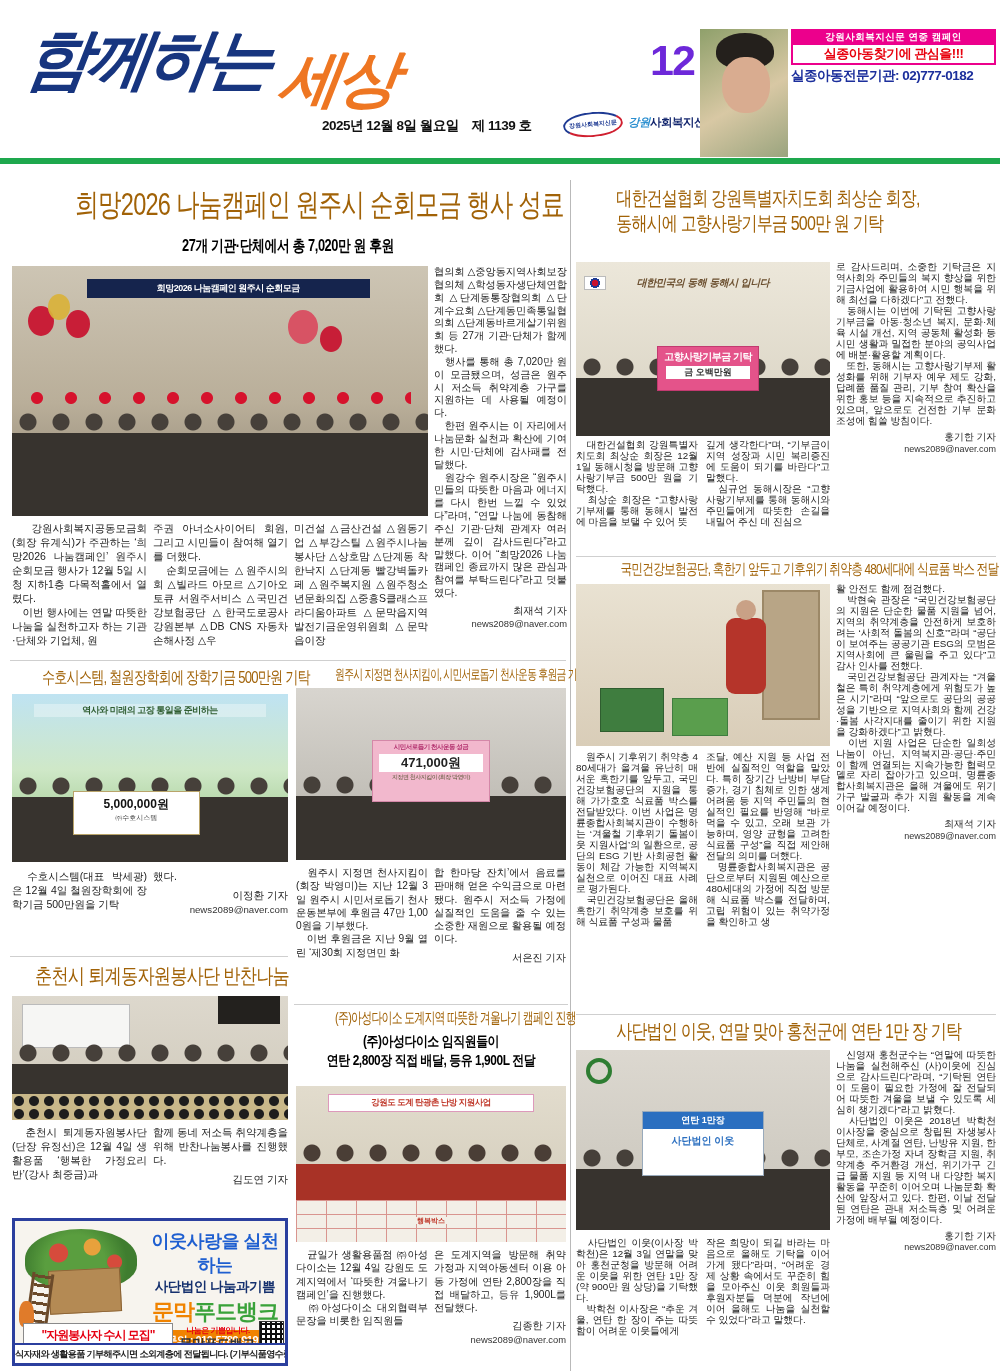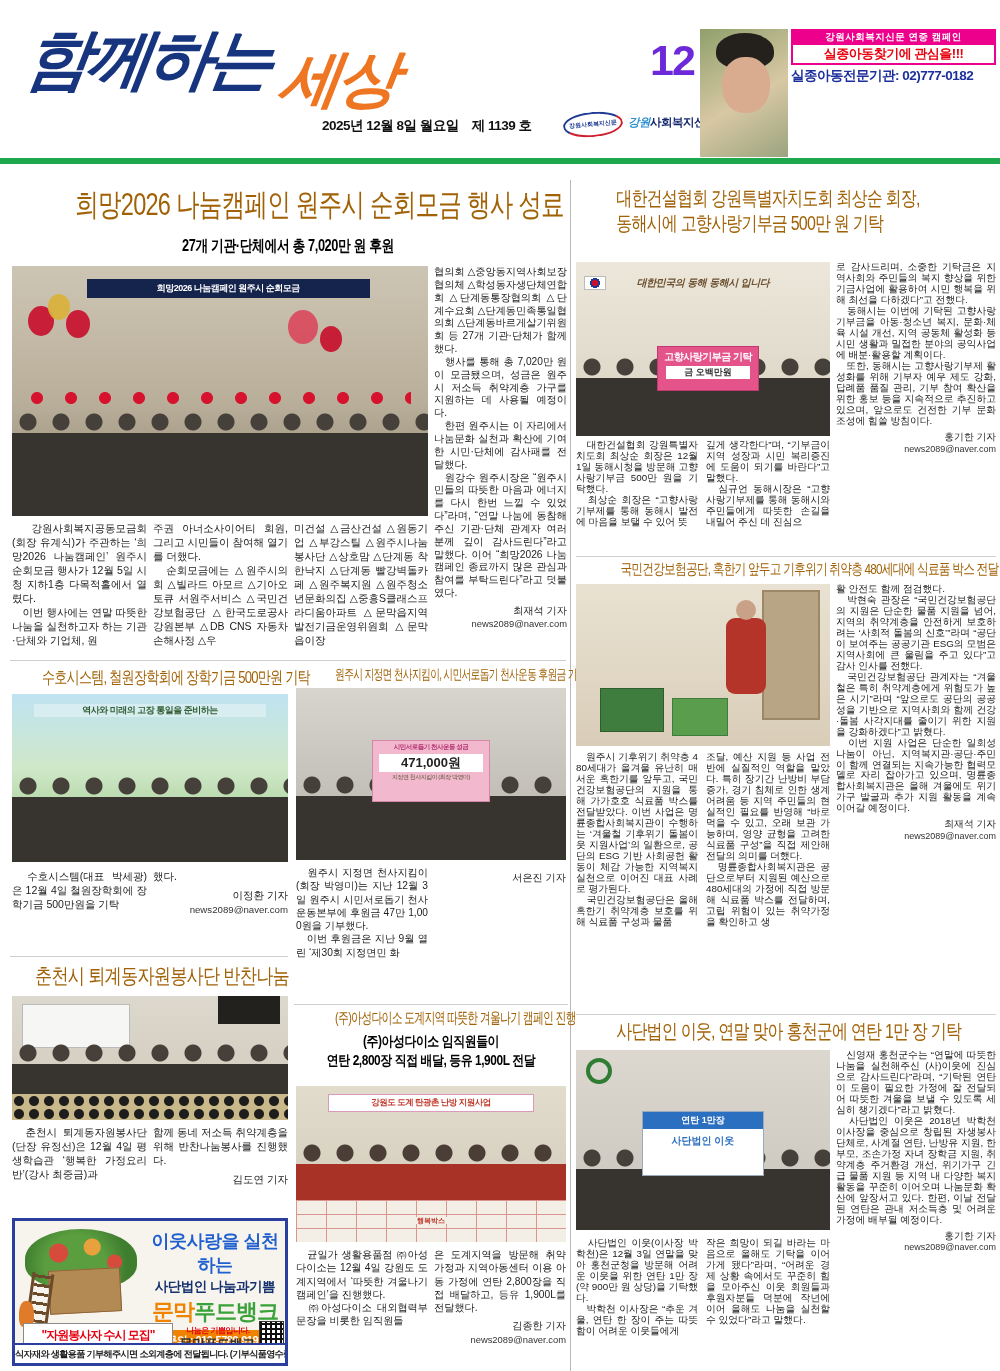--- a/index.html
+++ b/index.html
@@ -145,20 +145,24 @@
 
   <div class="hr" style="left:10px;top:660px;width:556px;"></div>
 
   <section>
     <h1 class="hl" style="left:10px;top:666px;width:278px;font-size:17px;">
       <span class="sx" style="--sx:.77">수호시스템, 철원장학회에 장학기금 500만원 기탁</span>
     </h1>
     <div class="photo" style="left:12px;top:694px;width:276px;height:168px;background:linear-gradient(180deg,#bfe3f2,#cfe8c8 45%,#8fbf7a);">
       <div class="ph-banner" style="left:8%;right:8%;top:6%;color:#2f5d31;font-size:9px;background:rgba(255,255,255,.35);"><span>역사와 미래의 고장 통일을 준비하는</span></div>
       <div class="crowd" style="height:52%;"></div>
+      <div class="ph-card" style="left:22%;top:58%;width:46%;height:26%;border-color:#b9a46a;">
+        <div style="font-size:12px;font-weight:900;color:#111;margin-top:4px;">5,000,000원</div>
+        <div style="font-size:7px;color:#444;">㈜수호시스템</div>
+      </div>
     </div>
     <div class="col colL" style="left:12px;top:870px;width:135px;height:84px;">
         <div class="coltext">　수호시스템(대표 박세광)은 12월 4일 철원장학회에 장학기금 500만원을 기탁</div>
       </div>
     <div class="col colL" style="left:153px;top:870px;width:135px;height:84px;">
       <div class="coltext">했다.</div>
       <span class="by">이정환 기자</span>
       <span class="email">news2089@naver.com</span>
     </div>
   </section>
@@ -169,21 +173,21 @@
     <h1 class="hl" style="left:10px;top:962px;width:278px;font-size:21px;">
       <span class="sx" style="--sx:.82">춘천시 퇴계동자원봉사단 반찬나눔</span>
     </h1>
     <div class="photo" style="left:12px;top:996px;width:276px;height:124px;background:linear-gradient(180deg,#ddd8cd,#cfc9ba);">
       <div class="ph-card" style="left:10px;top:8px;width:108px;height:44px;background:#f6f6f4;border-color:#bbb;"></div>
       <div style="position:absolute;right:8px;top:0;width:62px;height:28px;background:#23211e;"></div>
       <div class="crowd" style="bottom:26px;height:52px;"></div>
       <div style="position:absolute;left:0;right:0;bottom:0;height:26px;background:#c9b889;background-image:radial-gradient(circle at 7px 7px,#1d1d1d 4.5px,rgba(0,0,0,0) 5.5px);background-size:15px 13px;"></div>
     </div>
     <div class="col colL" style="left:12px;top:1126px;width:135px;height:86px;">
-        <div class="coltext">　춘천시 퇴계동자원봉사단(단장 유정선)은 12월 4일 평생학습관 ‘행복한 가정요리반’(강사 최중금)과</div>
+        <div class="coltext">　춘천시 퇴계동자원봉사단(단장 유정선)은 12월 4일 생활용품 ‘행복한 가정요리반’(강사 최중금)과</div>
       </div>
     <div class="col colL" style="left:153px;top:1126px;width:135px;height:86px;">
       <div class="coltext">함께 동네 저소득 취약계층을 위해 반찬나눔봉사를 진행했다.</div>
       <span class="by">김도연 기자</span>
     </div>
   </section>
 
   <aside class="ad">
     <div class="veg"></div>
     <div class="box"></div>
@@ -214,20 +218,21 @@
         <div style="font-size:6.5px;color:#b2316e;font-weight:bold;margin-top:2px;letter-spacing:-0.5px;">시민서로돕기 천사운동 성금</div>
         <div style="font-size:13px;font-weight:900;color:#222;background:#fff;margin:2px 6px 1px;">471,000원</div>
         <div style="font-size:6px;color:#553;letter-spacing:-0.5px;">지정면 천사지킴이 (회장 박영미)</div>
       </div>
     </div>
     <div class="col colM" style="left:296px;top:866px;width:132px;height:136px;">
         <div class="coltext">　원주시 지정면 천사지킴이(회장 박영미)는 지난 12월 3일 원주시 시민서로돕기 천사운동본부에 후원금 47만 1,000원을 기부했다.
 　이번 후원금은 지난 9월 열린 ‘제30회 지정면민 화</div>
       </div>
     <div class="col colM" style="left:434px;top:866px;width:132px;height:136px;">
+      <div class="coltext">합 한마당 잔치’에서 음료를 판매해 얻은 수익금으로 마련됐다. 원주시 저소득 가정에 실질적인 도움을 줄 수 있는 소중한 재원으로 활용될 예정이다.</div>
       <span class="by">서은진 기자</span>
     </div>
   </section>
 
   <div class="hr" style="left:294px;top:1004px;width:274px;"></div>
 
   <section>
     <h1 class="hl" style="left:294px;top:1008px;width:274px;font-size:15.5px;">
       <span class="sx" style="--sx:.7">(주)아성다이소 도계지역 따뜻한 겨울나기 캠페인 진행</span>
     </h1>

